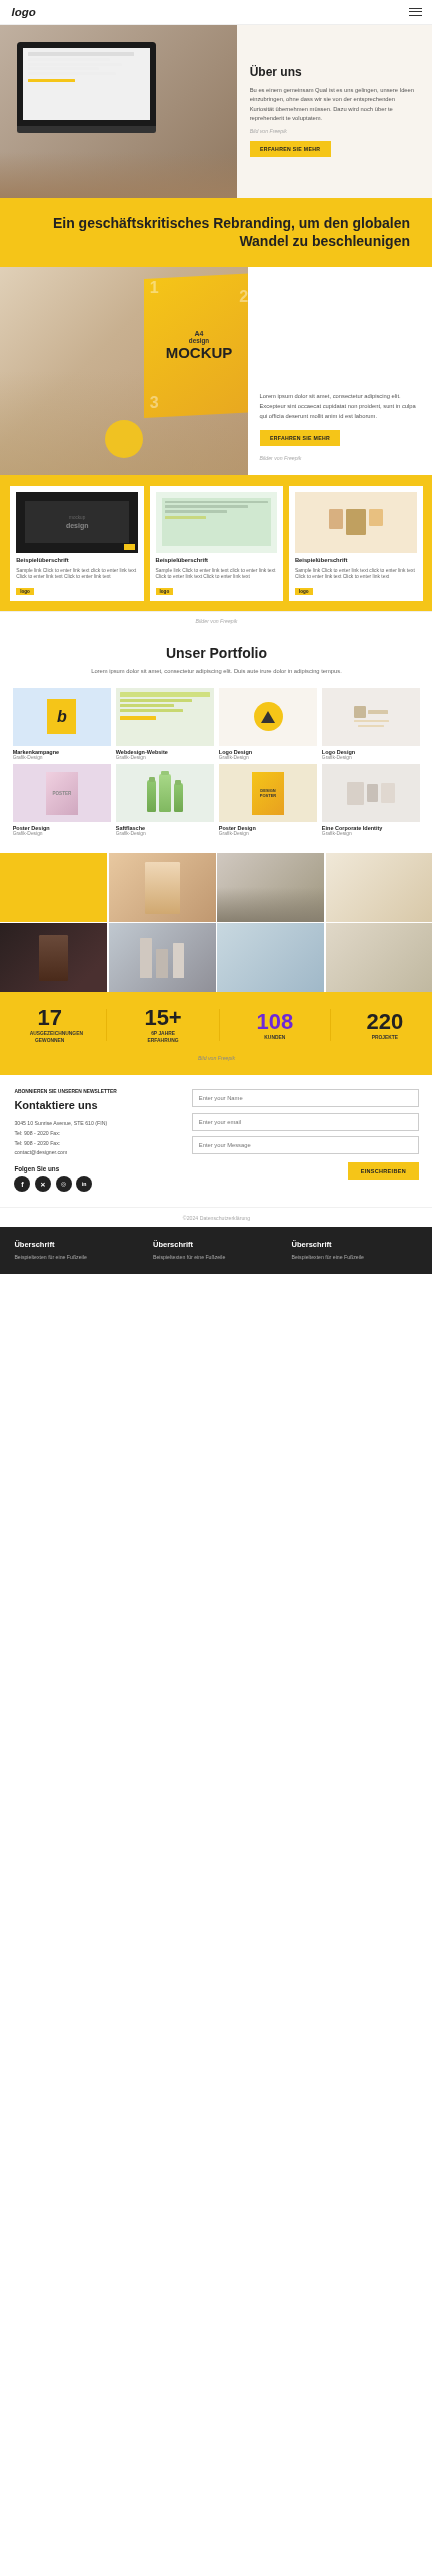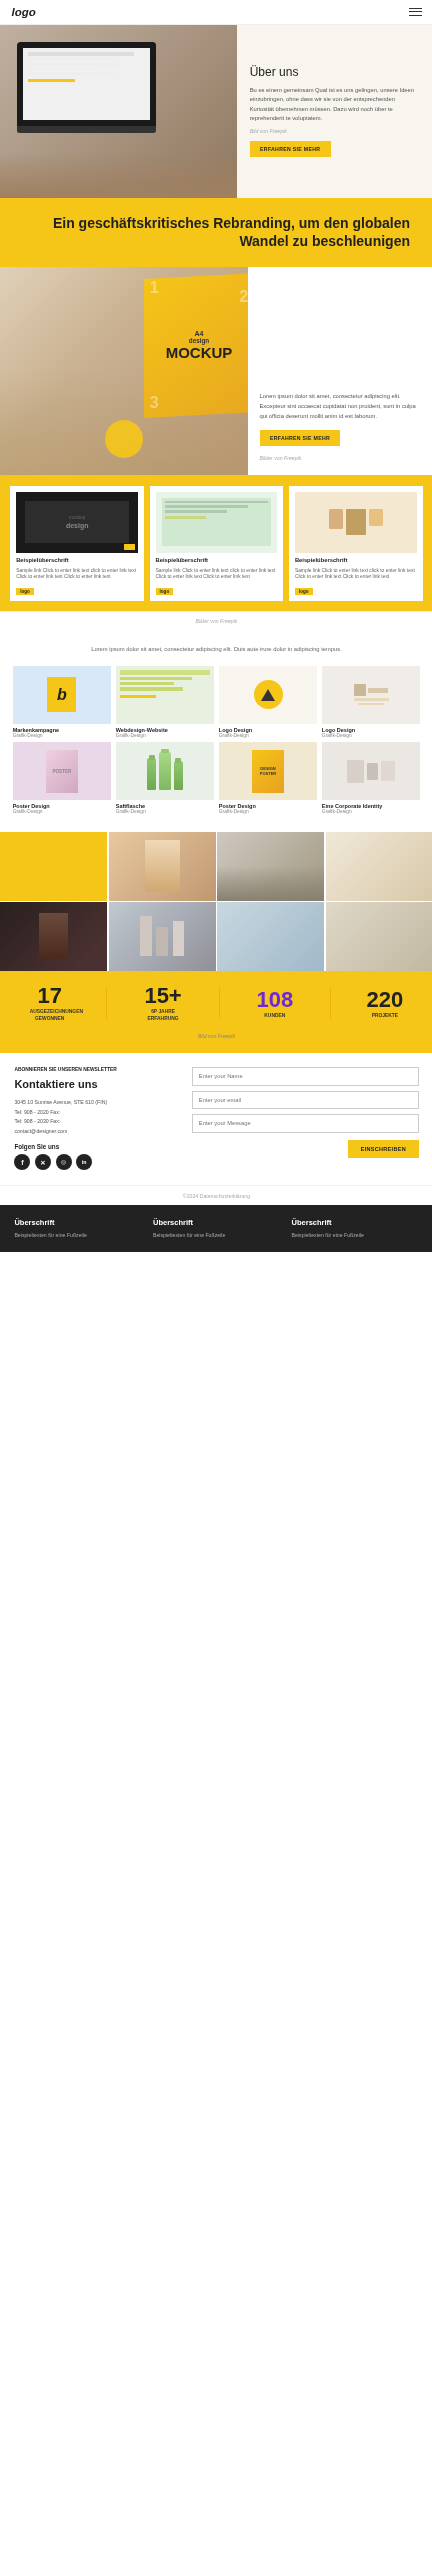--- a/index.html
+++ b/index.html
@@ -32,21 +32,21 @@
           <div style="height:2.9px; background:#f5c518; border-radius:0.6px; width:40%; margin-top:2.9px;"></div>
         </div>
       </div>
       <div style="width:139px; height:7px; background:#333; border-radius:0 0 2.3px 2.3px;"></div>
     </div>
 
     <div style="position:absolute; bottom:0; left:0; right:0; height:46px; background:linear-gradient(to top, #a08060, transparent);"></div>
   </div>
 
   <div style="width:196px; height:173px; background:#f8f4ee; padding:16px 12.7px; display:flex; flex-direction:column; justify-content:center;">
-    <h1 style="font-size:12px; font-weight:400; color:#222; margin-bottom:7px;">Über uns</h1>
+    <h1 style="font-size:12px; font-weight:700; color:#222; margin-bottom:7px;">Über uns</h1>
     <p style="font-size:5.8px; color:#555; line-height:1.6; margin-bottom:4.6px;">Bu es einem gemeinsam Qual ist es uns gelingen, unsere Ideen einzubringen, ohne dass wir sie von der entsprechenden Kuriosität übernehmen müssen. Dazu wird noch über te reprehenderit te voluptatem.</p>
     <p style="font-size:5.2px; color:#aaa; font-style:italic; margin-bottom:7px;">Bild von Freepik</p>
     <button style="background:#f5c518; color:#222; border:none; padding:5.2px 10.4px; font-size:5.2px; font-weight:bold; cursor:pointer; text-transform:uppercase; letter-spacing:0.3px; align-self:flex-start;">ERFAHREN SIE MEHR</button>
   </div>
 </section>
 
 <section style="background:#f5c518; padding:16px 23px; text-align:right;">
   <h2 style="font-size:14px; font-weight:900; color:#222; line-height:1.35;">Ein geschäftskritisches Rebranding, um den globalen Wandel zu beschleunigen</h2>
 </section>
 
@@ -120,20 +120,21 @@
     <p style="font-size:4.9px; color:#666; line-height:1.4; margin-bottom:3.5px;">Sample link Click to enter link text click to enter link text Click to enter link text Click to enter link text</p>
     <span style="background:#f5c518; color:#222; font-size:4.6px; padding:1.2px 4px; font-weight:bold;">logo</span>
   </div>
 </section>
 
 <div style="background:#fff; text-align:center; padding:2.9px; border-top:0.6px solid #eee;">
   <span style="font-size:5.2px; color:#aaa; font-style:italic;">Bilder von Freepik</span>
 </div>
 
 <section style="background:#fff; padding:17.3px 12.7px;">
+  <h2 style="font-size:14px; font-weight:900; color:#222; text-align:center; margin-bottom:5.8px;">Unser Portfolio</h2>
   <p style="font-size:5.8px; color:#666; text-align:center; line-height:1.6; margin-bottom:11.5px; max-width:277px; margin-left:auto; margin-right:auto;">Lorem ipsum dolor sit amet, consectetur adipiscing elit. Duis aute irure dolor in adipiscing tempus.</p>
 
   <div style="display:grid; grid-template-columns:repeat(4, 1fr); gap:4.6px;">
 
     <div style="cursor:pointer;">
       <div style="width:100%; height:58px; background:#d8e8f8; overflow:hidden; display:flex; align-items:center; justify-content:center;">
         <div style="width:29px; height:35px; background:#f5c518; display:flex; align-items:center; justify-content:center; font-size:16px; font-weight:900; color:#222; font-style:italic;">b</div>
       </div>
       <div style="font-size:5.5px; font-weight:bold; color:#222; margin-top:2.9px;">Markenkampagne</div>
       <div style="font-size:4.9px; color:#888;">Grafik-Design</div>

